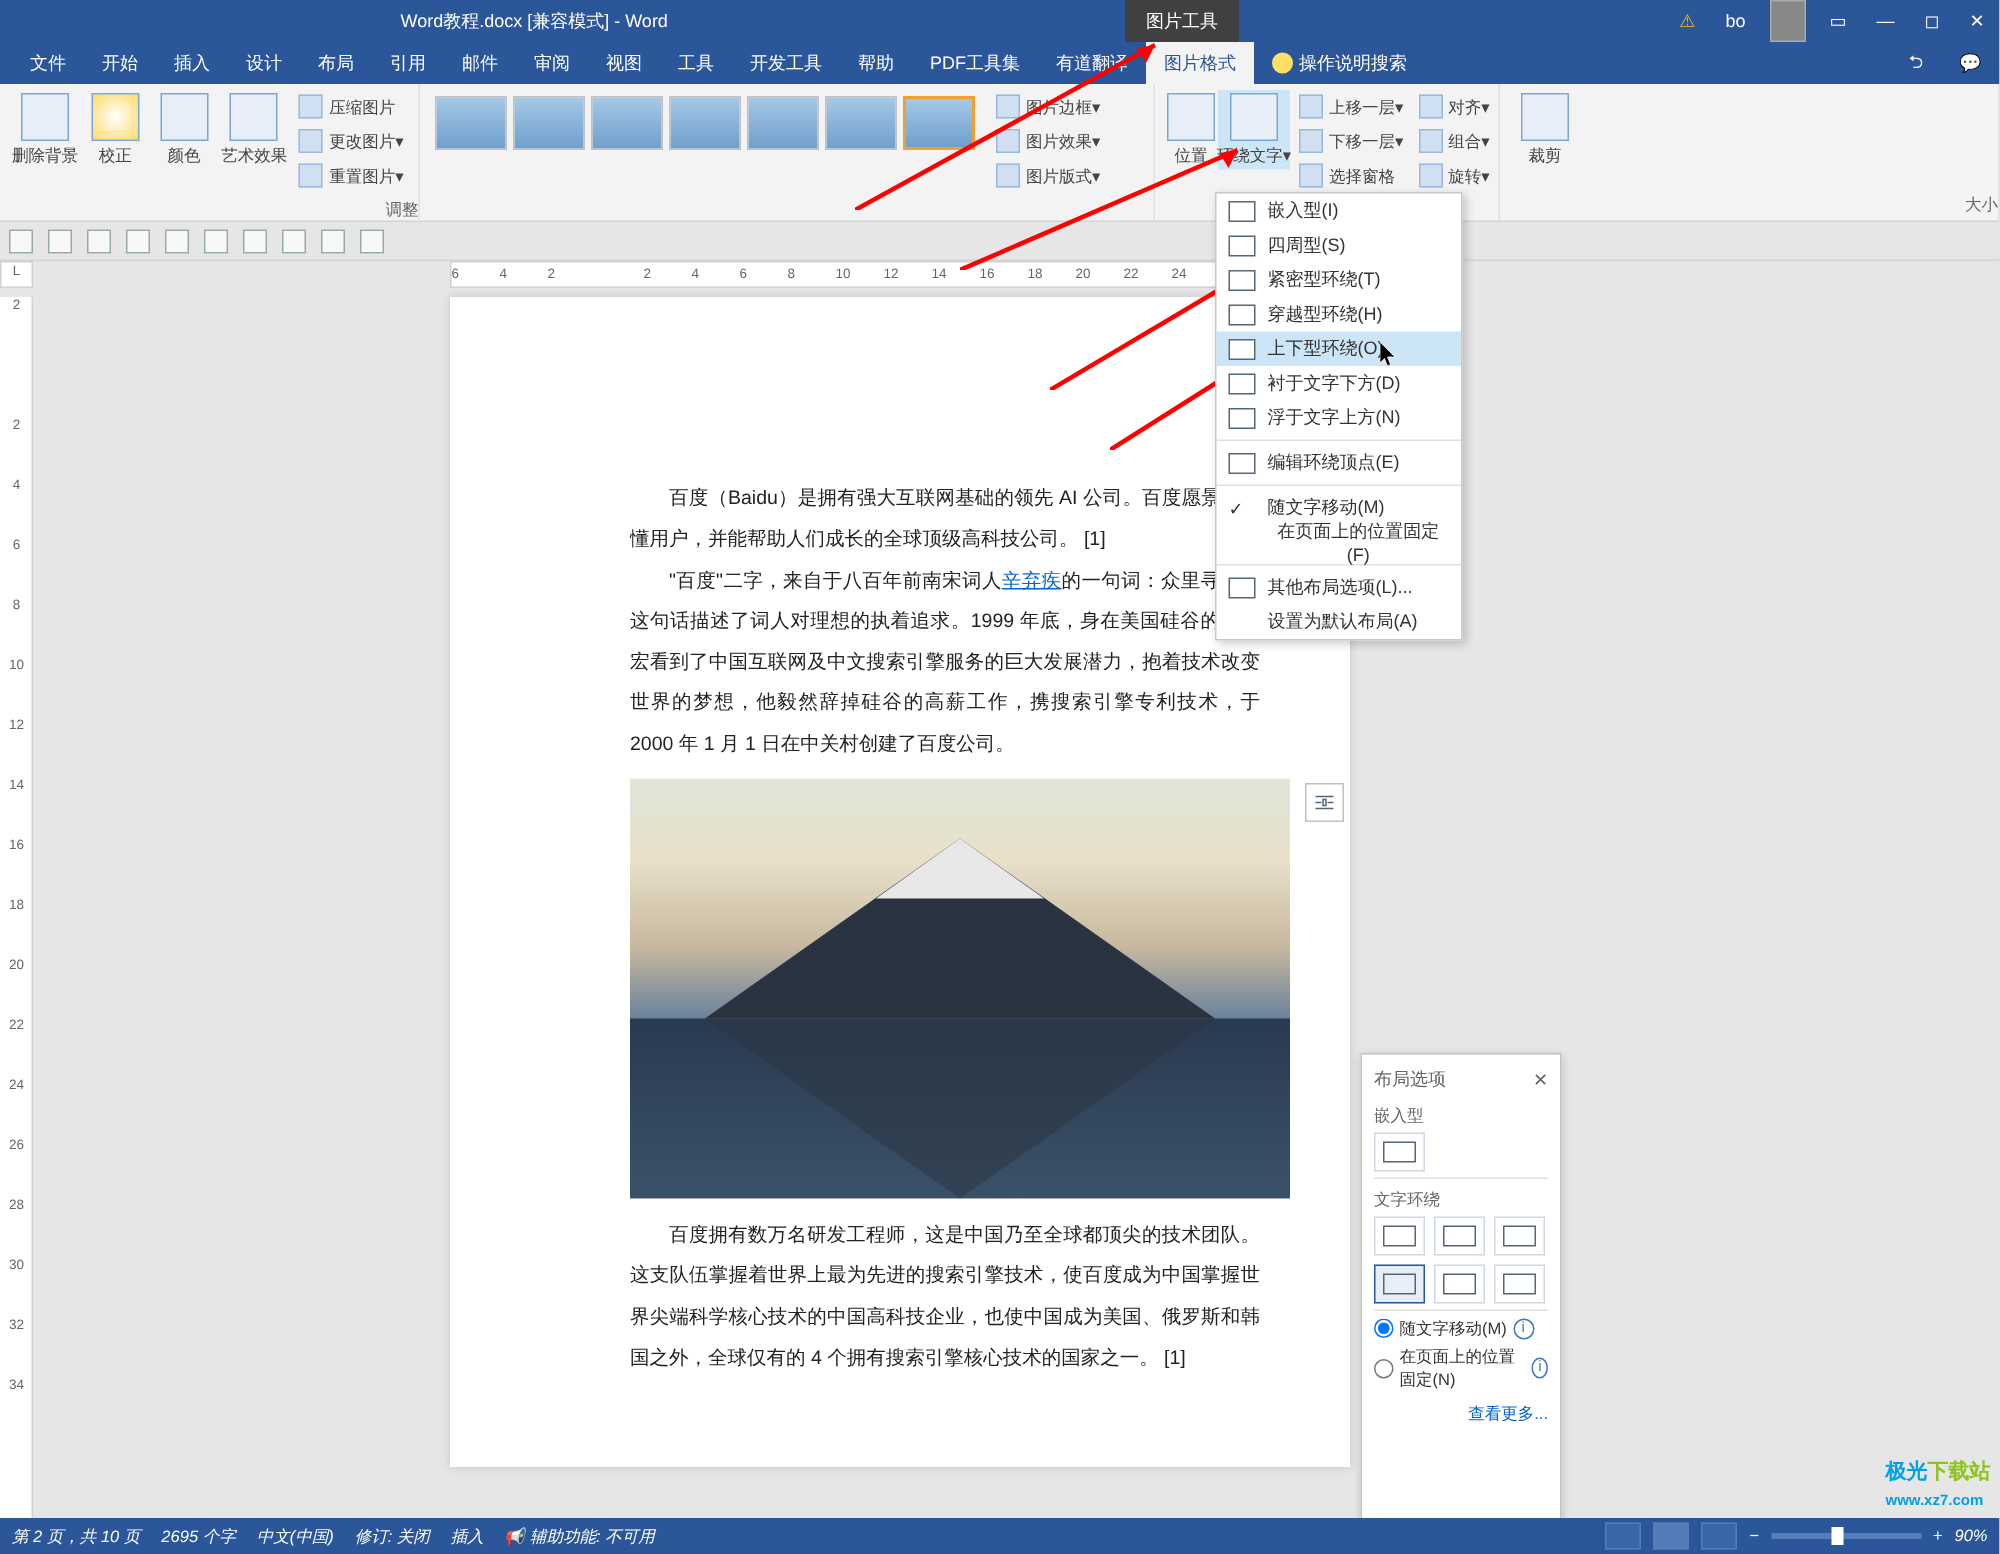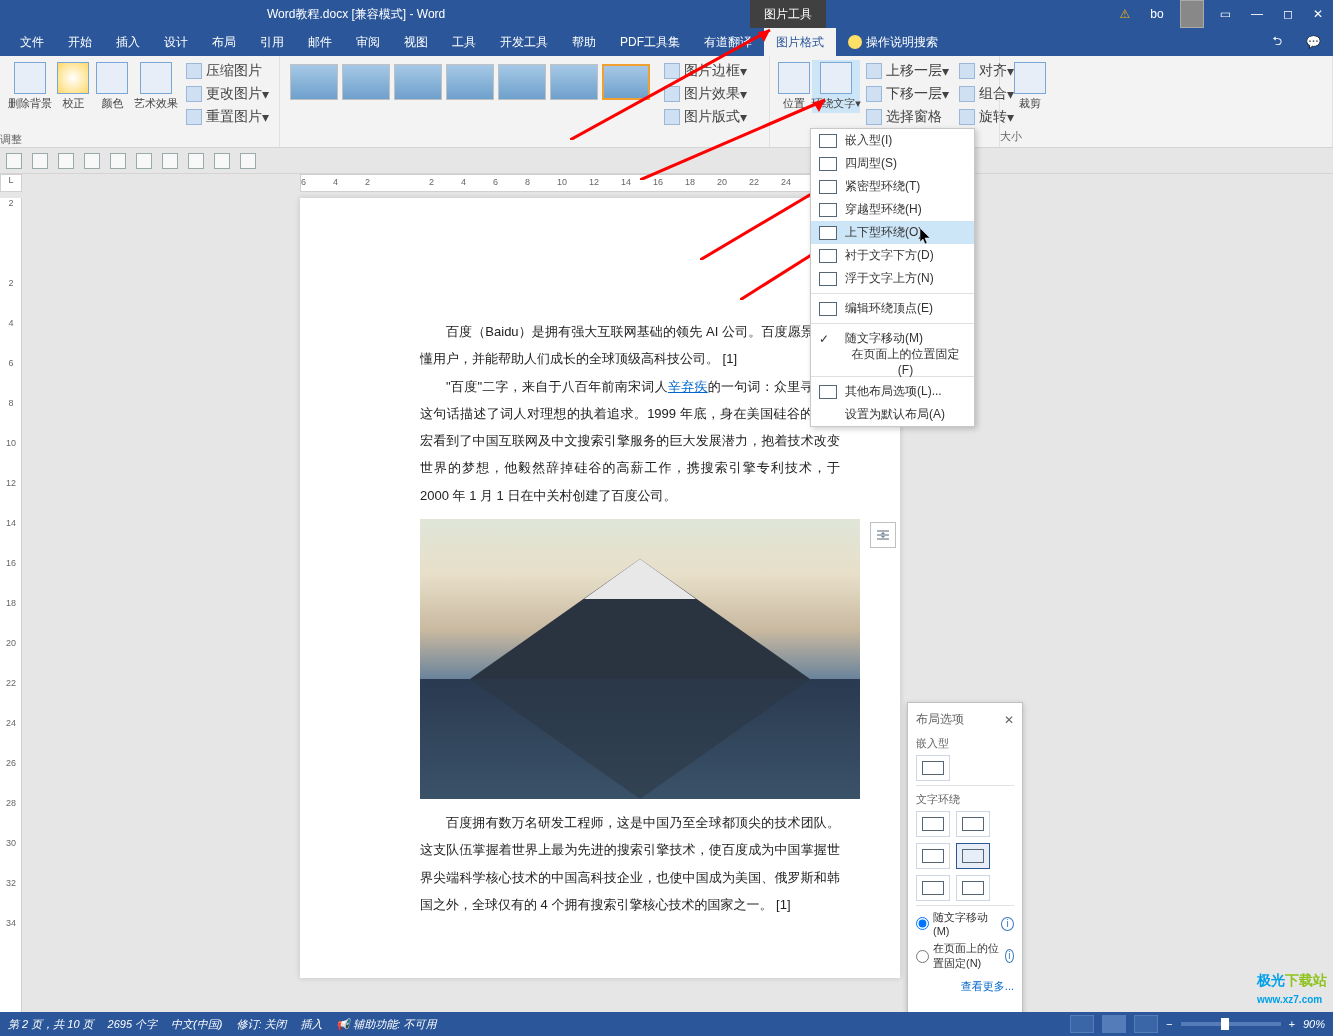--- a/index.html
+++ b/index.html
@@ -18,26 +18,26 @@
 .menubar { height:28px; background:#2b579a; color:#fff; display:flex; align-items:center; padding-left:8px; }
 .menubar .mi { padding:0 12px; height:28px; line-height:28px; cursor:pointer; }
 .menubar .mi.active { background:#f3f3f3; color:#2b579a; }
 .menubar .tell { margin-left:12px; display:flex; align-items:center; }
 .menubar .tell .bulb { width:14px; height:14px; border-radius:50%; background:#ffe066; margin-right:4px; }
 
 
 .ribbon { height:92px; background:#f3f3f3; border-bottom:1px solid #d4d4d4; display:flex; }
 .grp { border-right:1px solid #e0e0e0; display:flex; flex-direction:column; position:relative; }
 .grp .body { flex:1; display:flex; align-items:flex-start; padding:4px 6px; }
-.grp .label { height:16px; text-align:left; font-size:11px; color:#666; margin-bottom:2px; }
+.grp .label { height:16px; text-align:right; font-size:11px; color:#666; margin-bottom:2px; }
 .bigbtn { display:flex; flex-direction:column; align-items:center; width:48px; padding:2px; cursor:pointer; }
 .bigbtn .ico { width:32px; height:32px; background:#e8eef7; border:1px solid #7ba7d7; }
 .bigbtn .txt { font-size:11px; color:#444; text-align:center; margin-top:2px; white-space:nowrap; }
 .smallrow { display:flex; flex-direction:column; gap:1px; margin-left:2px; }
-.smallbtn { display:flex; align-items:center; height:22px; padding:0 4px; cursor:pointer; font-size:14px; color:#444; white-space:nowrap; }
+.smallbtn { display:flex; align-items:center; height:22px; padding:0 4px; cursor:pointer; font-size:11px; color:#444; white-space:nowrap; }
 .smallbtn .ic { width:16px; height:16px; background:#cfe0f2; border:1px solid #9bb8da; margin-right:4px; }
 .gallery { display:flex; flex-wrap:wrap; gap:4px; padding:4px; }
 .thumb { width:48px; height:36px; background:linear-gradient(#a6c8e6,#6ea0cc); border:1px solid #c0c0c0; cursor:pointer; }
 .thumb.sel { border:2px solid #f0a030; }
 .szrow { display:flex; align-items:center; height:22px; margin-bottom:2px; }
 .szrow .ic { width:16px; height:16px; margin-right:4px; background:#cfe0f2; border:1px solid #9bb8da; }
 .szrow .lbl { font-size:11px; color:#444; width:32px; }
 .szrow input { width:74px; height:20px; border:1px solid #ababab; font-size:11px; padding:0 2px; }
 
 
@@ -66,21 +66,21 @@
 
 .wrapmenu { position:absolute; left:810px; top:128px; width:165px; background:#fff; border:1px solid #c8c8c8; box-shadow:2px 2px 6px rgba(0,0,0,.2); z-index:50; }
 .wrapmenu .item { height:23px; display:flex; align-items:center; padding:0 8px; font-size:12px; color:#333; cursor:pointer; }
 .wrapmenu .item:hover,.wrapmenu .item.hov { background:#cde6f7; }
 .wrapmenu .item .wi { width:18px; height:14px; border:1px solid #567; margin-right:8px; position:relative; background:#fff; }
 .wrapmenu .sep { height:1px; background:#e0e0e0; margin:3px 0; }
 .wrapmenu .item.chk::before { content:"✓"; width:18px; margin-right:8px; color:#333; }
 .wrapmenu .item.noic { padding-left:34px;text-align:center; }
 
 
-.layoutpane { position:absolute; left:907px; top:528px; width:116px; height:320px; background:#fff; border:1px solid #c0c0c0; box-shadow:0 2px 6px rgba(0,0,0,.2); padding:8px; }
+.layoutpane { position:absolute; left:907px; top:528px; width:134px; height:320px; background:#fff; border:1px solid #c0c0c0; box-shadow:0 2px 6px rgba(0,0,0,.2); padding:8px; }
 .layoutpane .hd { display:flex; justify-content:space-between; align-items:center; font-size:12px; color:#666; margin-bottom:8px; }
 .layoutpane .close { cursor:pointer; color:#666; }
 .layoutpane .sec { font-size:11px; color:#666; margin:6px 0 4px; }
 .layoutpane hr { border:none; border-top:1px solid #e0e0e0; margin:4px 0; }
 .lgrid { display:flex; flex-wrap:wrap; gap:6px; }
 .lopt { width:34px; height:26px; border:1px solid #cfd8e3; display:flex; align-items:center; justify-content:center; cursor:pointer; }
 .lopt.sel { border:1px solid #2b579a; background:#e8eef7; }
 .lopt .g { width:22px; height:14px; border:1px solid #567; position:relative; }
 .radio { display:flex; align-items:center; font-size:11px; color:#333; margin:4px 0; }
 .radio input { margin-right:4px; }

